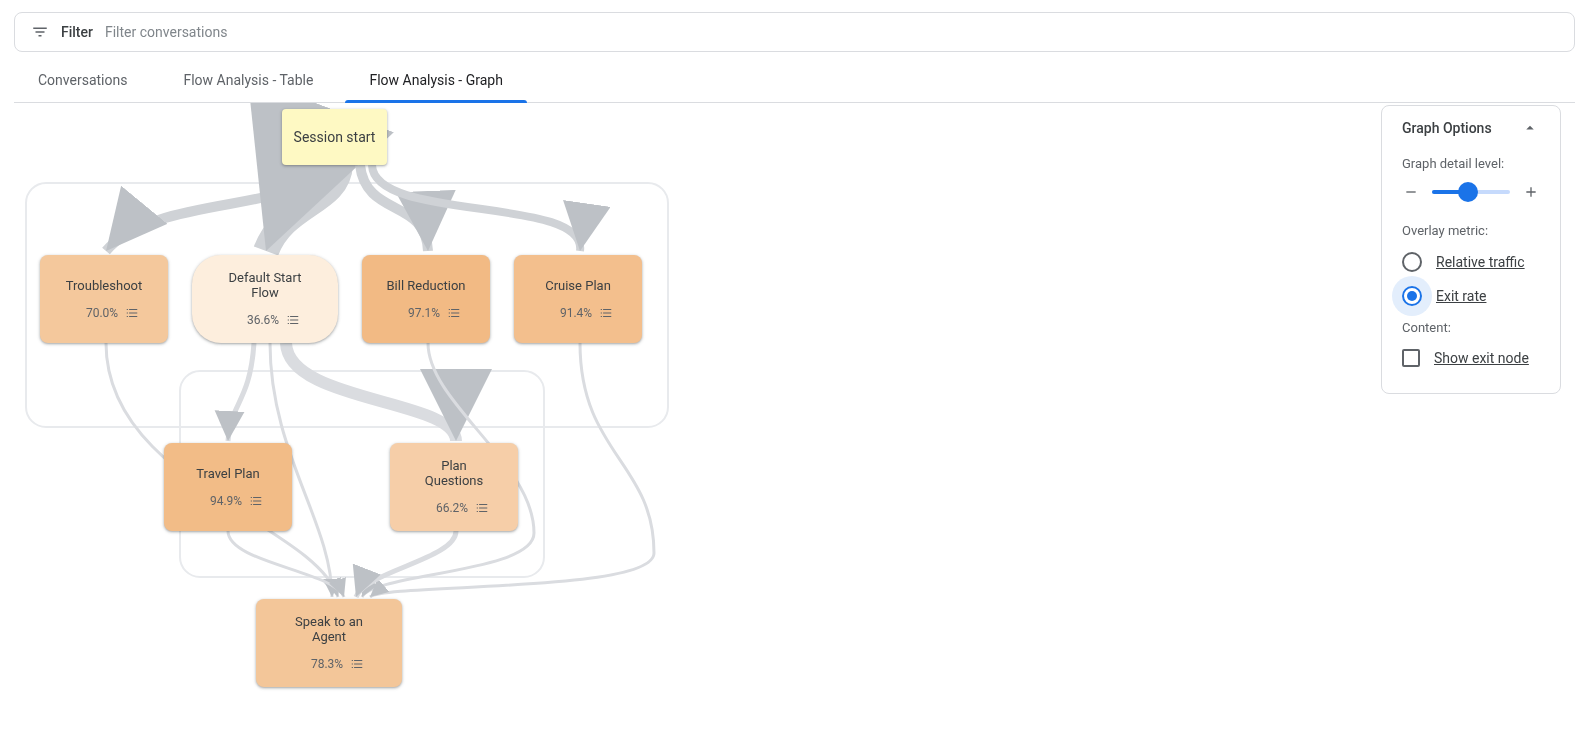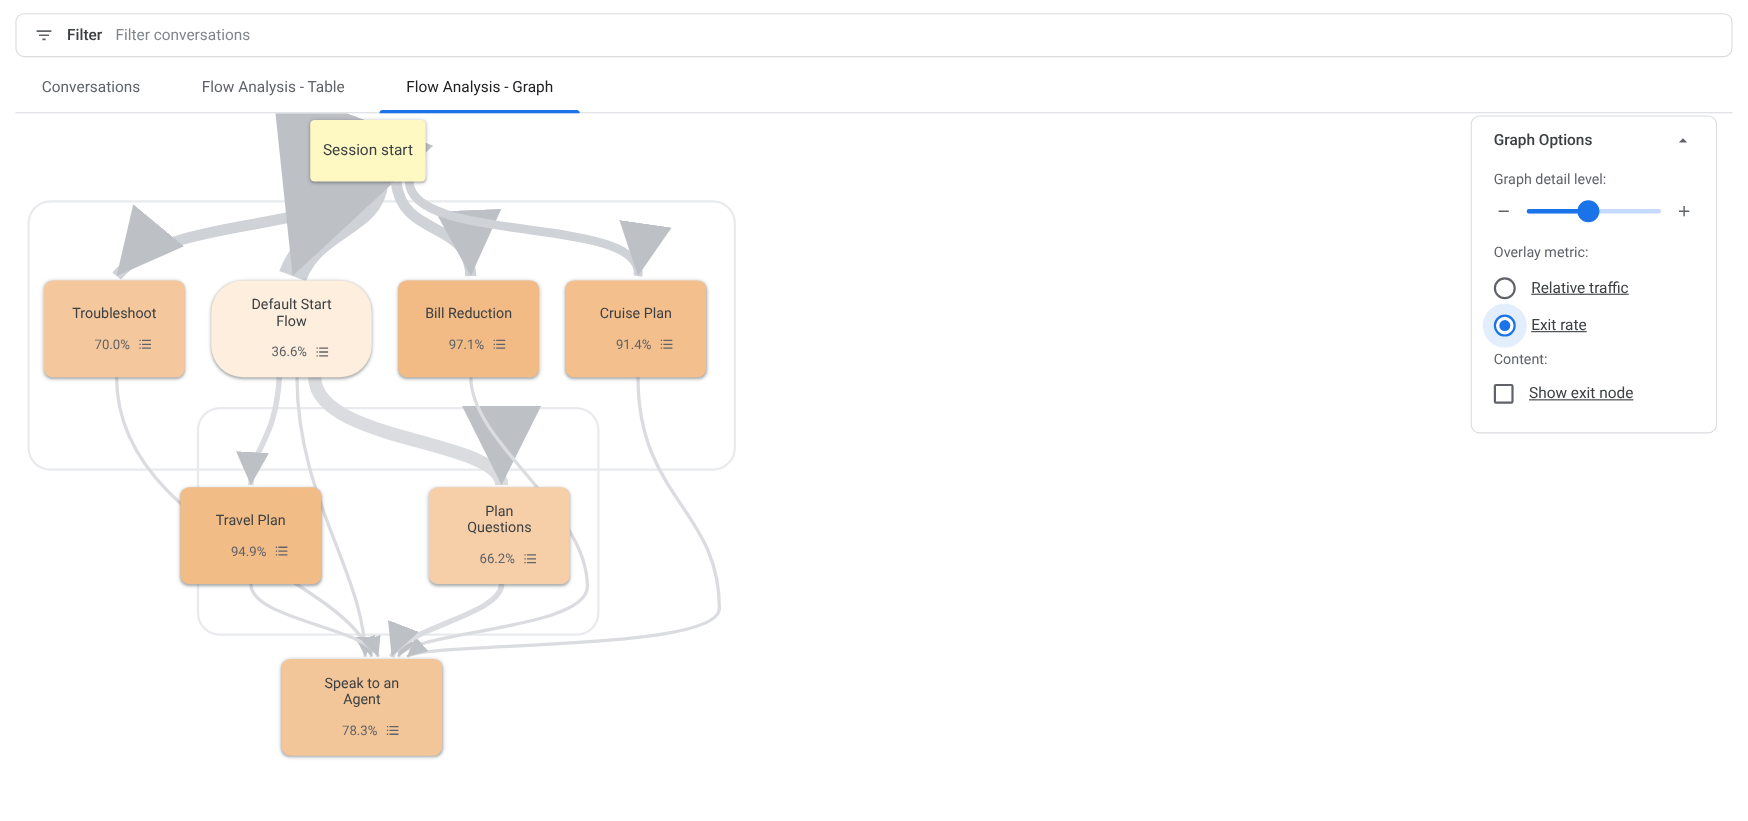--- a/index.html
+++ b/index.html
@@ -22,21 +22,21 @@
     
     .node { position: absolute; border-radius: 8px; display: flex; flex-direction: column; align-items: center; justify-content: center; box-shadow: 0 1px 2px rgba(60,64,67,.3), 0 1px 3px 1px rgba(60,64,67,.15); }
     .node.start { background: #fef9c3; width: 105px; height: 56px; border-radius: 4px; font-size: 14px; }
     .node.flow { width: 128px; height: 88px; font-size: 13px; padding: 12px 24px; }
     .node.flow.mid { width: 146px; }
     .node .title { font-weight: 400; color: #3c4043; text-align: center; }
     .node .meta { display: flex; align-items: center; gap: 6px; margin-top: 12px; font-size: 12px; color: #5f6368; margin-left: 18px; }
     .list-icon { width: 16px; height: 16px; display: inline-flex; align-items: center; justify-content: center; color: #5f6368; }
     
     
-    .options-panel { position: absolute; top: 2px; right: 14px; width: 224px; border: 1px solid #dadce0; border-radius: 8px; padding: 12px 20px; background: #fff; }
+    .options-panel { position: absolute; top: 2px; right: 14px; width: 180px; border: 1px solid #dadce0; border-radius: 8px; padding: 12px 20px; background: #fff; }
     .options-header { display: flex; justify-content: space-between; align-items: center; margin-bottom: 18px; }
     .options-title { font-weight: 500; color: #3c4043; }
     .chevron-up { width: 20px; height: 20px; display: flex; align-items: center; justify-content: center; color: #5f6368; }
     .opt-label { font-size: 13px; color: #5f6368; margin-bottom: 12px; }
     .slider-row { display: flex; align-items: center; gap: 12px; margin-bottom: 22px; }
     .slider-icon { width: 18px; height: 18px; color: #5f6368; display: flex; align-items: center; justify-content: center; cursor: pointer; }
     .slider { position: relative; flex: 1; height: 4px; background: #c6dafc; border-radius: 2px; }
     .slider-fill { position: absolute; left: 0; top: 0; bottom: 0; width: 46%; background: #1a73e8; border-radius: 2px; }
     .slider-thumb { position: absolute; left: 46%; top: 50%; transform: translate(-50%,-50%); width: 20px; height: 20px; background: #1a73e8; border-radius: 50%; }
     

